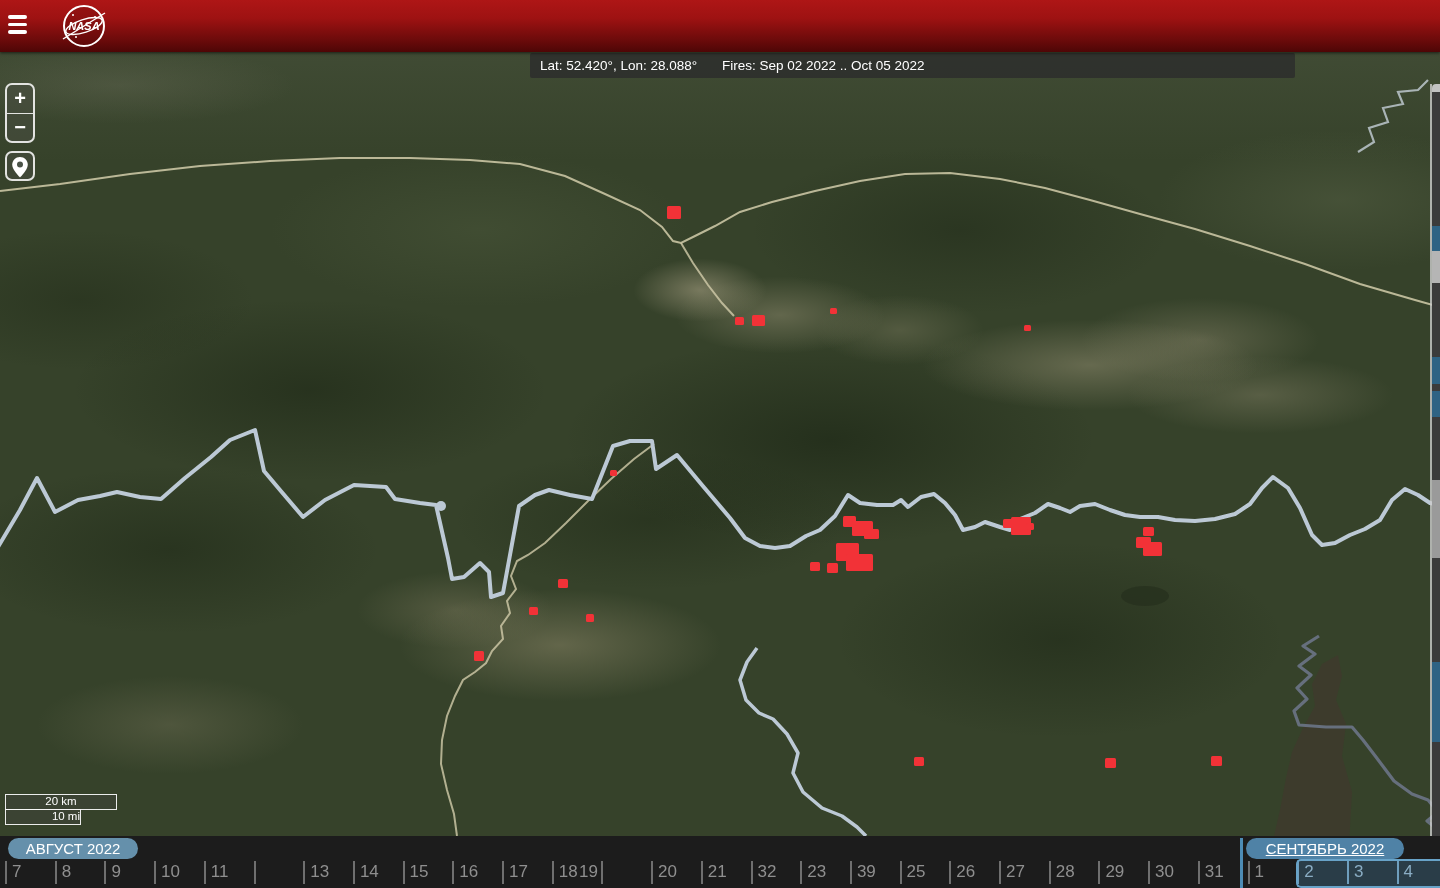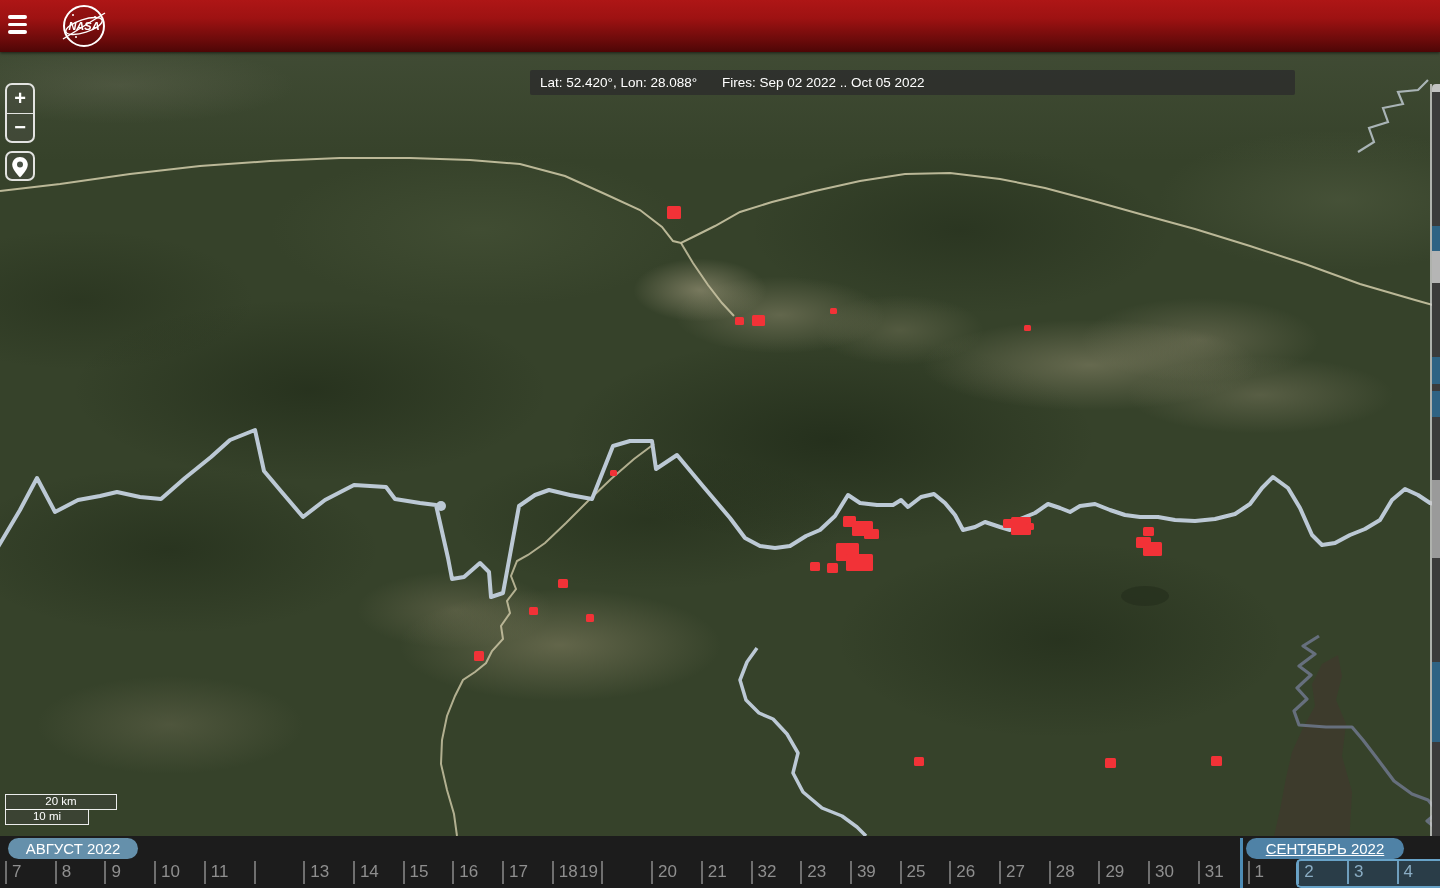--- a/index.html
+++ b/index.html
@@ -43,41 +43,41 @@
       radial-gradient(ellipse 320px 140px at 1060px 588px, rgba(24,34,18,.45), rgba(24,34,18,0) 70%),
       radial-gradient(ellipse 300px 120px at 170px 498px, rgba(22,32,16,.4), rgba(22,32,16,0) 70%),
       radial-gradient(ellipse 280px 100px at 650px 468px, rgba(25,35,18,.4), rgba(25,35,18,0) 70%),
       radial-gradient(ellipse 300px 120px at 960px 178px, rgba(26,36,20,.4), rgba(26,36,20,0) 70%),
       radial-gradient(ellipse 250px 100px at 80px 248px, rgba(28,38,20,.38), rgba(28,38,20,0) 70%);
   }
   .map svg.features{position:absolute;left:0;top:0;}
   .fire{position:absolute;border-radius:1.5px;}
   
   .infobar{
-    position:absolute;left:530px;top:18px;width:765px;height:25px;
+    position:absolute;left:530px;top:1px;width:765px;height:25px;
     background:rgba(44,44,44,.8);border-radius:2px;color:#fff;font-size:13.5px;z-index:10;
   }
   .infobar .coords{position:absolute;left:10px;top:5px;white-space:nowrap;}
   .infobar .fires-range{position:absolute;left:192px;top:5px;white-space:nowrap;}
   
   .ctl{
     position:absolute;background:rgba(72,78,66,.55);border:2px solid rgba(255,255,255,.85);
     border-radius:7px;z-index:10;box-sizing:border-box;
   }
   .zoomctl{left:5px;top:31px;width:30px;height:60px;}
   .zbtn{width:100%;height:28px;color:#fff;font-size:20px;font-weight:bold;text-align:center;line-height:27px;cursor:pointer;}
   .zdiv{height:0;border-top:1.5px solid rgba(255,255,255,.85);}
   .locatectl{left:5px;top:99px;width:30px;height:30px;cursor:pointer;}
   .locatectl svg{display:block;margin:2px auto 0;}
   
   .scale{position:absolute;left:5px;bottom:11px;z-index:10;color:#fff;font-size:11.5px;}
   .scale .bar{box-sizing:border-box;border:1.5px solid rgba(255,255,255,.9);
     background:rgba(70,70,70,.35);text-align:center;height:16px;line-height:13px;}
   .scale .bar.km{width:112px;border-bottom-width:1px;}
-  .scale .bar.mi{width:84px;border-top-width:1px;margin-top:-1px;}
+  .scale .bar.mi{width:76px;border-top-width:1px;margin-top:-1px;text-align:right;}
   
   .panel-strip{position:absolute;right:0;top:32px;width:8px;height:752px;z-index:12;}
   .panel-strip .edge{position:absolute;left:-2px;top:0;width:2px;height:100%;background:rgba(205,205,205,.8);}
   .pseg{position:absolute;left:0;width:8px;}
   .pseg:first-of-type{border-top-left-radius:4px;}
   
   .timeline{position:absolute;left:0;top:836px;width:1440px;height:52px;background:#1c1c1c;z-index:20;}
   .month-pill{
     position:absolute;top:2px;height:21px;border-radius:11px;color:#fff;
     font-size:15px;text-align:center;line-height:21px;cursor:pointer;white-space:nowrap;

